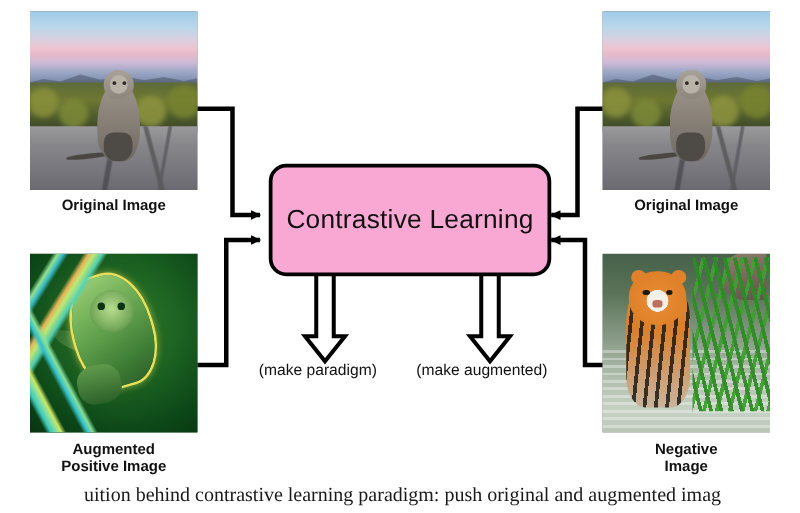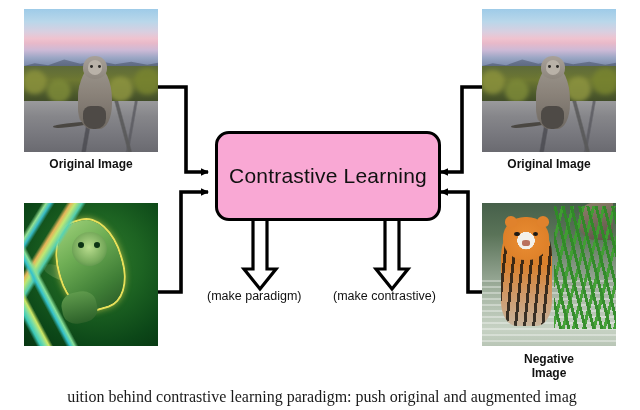--- a/index.html
+++ b/index.html
@@ -155,20 +155,22 @@
       <div class="aug-bg"></div>
       <div class="aug-arm"></div>
       <div class="aug-mk"></div>
       <div class="aug-leg"></div>
       <div class="aug-face"></div>
       <div class="aug-eye l"></div>
       <div class="aug-eye r"></div>
       <div class="aug-streak"></div>
     </div>
   </div>
+  <div class="lbl" style="left:11px;top:352px;width:160px;">Augmented
+Positive Image</div>
 
   <div class="photo" style="left:482px;top:9px;width:134px;height:143px;">
     <div class="layer">
       <div class="sky"></div>
       <div class="mount"></div>
       <div class="trees"></div>
       <div class="rock"></div>
       <div class="mk-tail"></div>
       <div class="mk-arm"></div>
       <div class="mk-arm r"></div>
@@ -220,17 +222,17 @@
     <path d="M253,215 L267,215 L267,269 L276,269 L260,289 L244,269 L253,269 z" fill="#fff" stroke="#000" stroke-width="3.2" stroke-linejoin="miter"></path>
 
     <path d="M385,215 L399,215 L399,269 L408,269 L392,289 L376,269 L385,269 z" fill="#fff" stroke="#000" stroke-width="3.2" stroke-linejoin="miter"></path>
   </svg>
 
   <div class="cbox">
     <span>Contrastive Learning</span>
   </div>
 
   <div class="note" style="left:207px;top:289px;">(make paradigm)</div>
-  <div class="note" style="left:333px;top:289px;">(make contrastive)</div>
+  <div class="note" style="left:333px;top:289px;">(make augmented)</div>
 
   <div class="caption">uition behind contrastive learning paradigm: push original and augmented imag</div>
 
 </div>
 
 </body></html>

